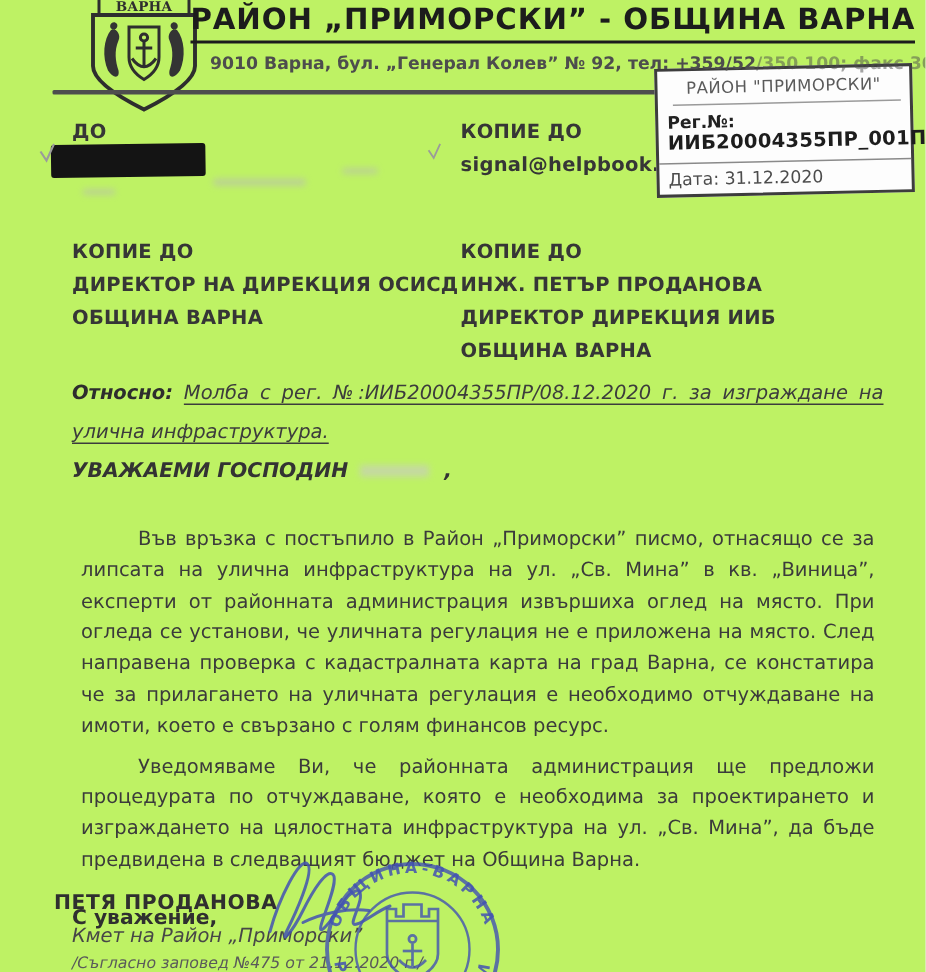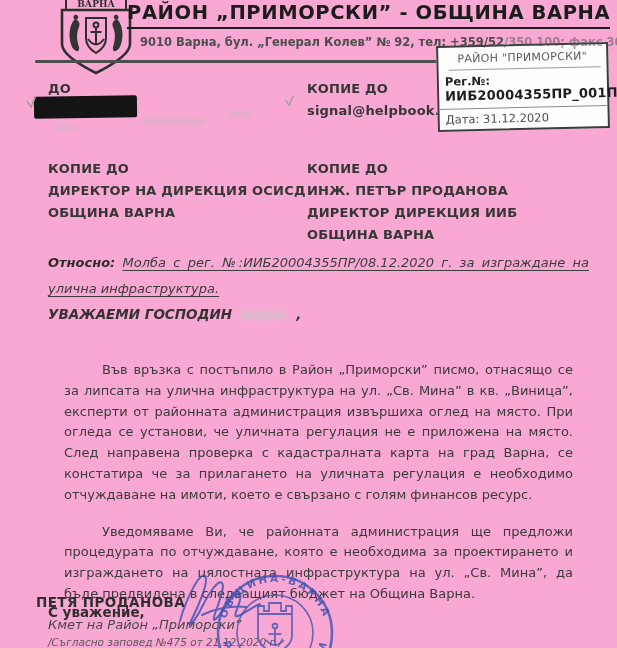--- a/index.html
+++ b/index.html
@@ -1,17 +1,17 @@
 <!DOCTYPE html>
 <html><head>
 <meta charset="utf-8">
 <style>
   html,body{margin:0;padding:0;background:#e9e9e9;}
   .page{
-    position:relative;width:617px;height:648px;background:#f9a8d4;
+    position:relative;width:617px;height:648px;background:#bef264;
     overflow:hidden;font-family:"DejaVu Sans",sans-serif;color:#3d3d3d;
   }
   .abs{position:absolute;}
   
   .doc-title{
     left:127px;top:1px;font-size:19.5px;font-weight:bold;color:#1c1c1c;
     letter-spacing:0.6px;border-bottom:2.5px solid #1c1c1c;padding-bottom:3px;
     white-space:nowrap;
   }
   .address-line{left:140px;top:35px;font-size:11.5px;color:#4d4d4d;white-space:nowrap;z-index:5;font-weight:bold;}
@@ -32,21 +32,21 @@
   .redact{left:34px;top:96px;width:103px;height:22px;background:#141414;transform:rotate(-.8deg);border-radius:2px;}
   .smudge{background:#b9b9b9;filter:blur(2px);opacity:.55;border-radius:2px;}
   .artifact-check{stroke:#9b9b9b;stroke-width:1.4;fill:none;}
   
   .subject{left:48px;top:250px;width:541px;font-size:13px;line-height:26px;text-align:justify;color:#3c3c3c;font-style:italic;}
   .subject-label{font-weight:bold;color:#2d2d2d;}
   .subject-text{text-decoration:underline;text-underline-offset:3px;}
   .salutation{left:48px;top:306px;font-size:13.5px;font-weight:bold;color:#333;font-style:italic;}
   .sal-smudge{display:inline-block;width:46px;height:8px;background:#c9c9c9;filter:blur(2px);opacity:.6;margin:0 10px 0 8px;}
   .body-text{left:48px;top:344px;width:541px;font-size:13px;line-height:20.8px;text-align:justify;color:#3b3b3b;}
-  .body-text p{margin:16px;text-indent:38px;}
+  .body-text p{margin:6px;text-indent:38px;}
   
   .regards{left:48px;top:556px;font-size:13.5px;font-weight:bold;color:#2f2f2f;margin-top:48px;}
   .signer-name{left:36px;top:594px;font-size:13.5px;font-weight:bold;color:#2f2f2f;letter-spacing:.4px;}
   .signer-pos{left:48px;top:617px;font-size:13px;font-style:italic;color:#474747;}
   .signer-note{left:48px;top:636px;font-size:10.5px;font-style:italic;color:#5a5a5a;}
   .ink{z-index:8;}
 </style>
 </head>
 <body>
 

